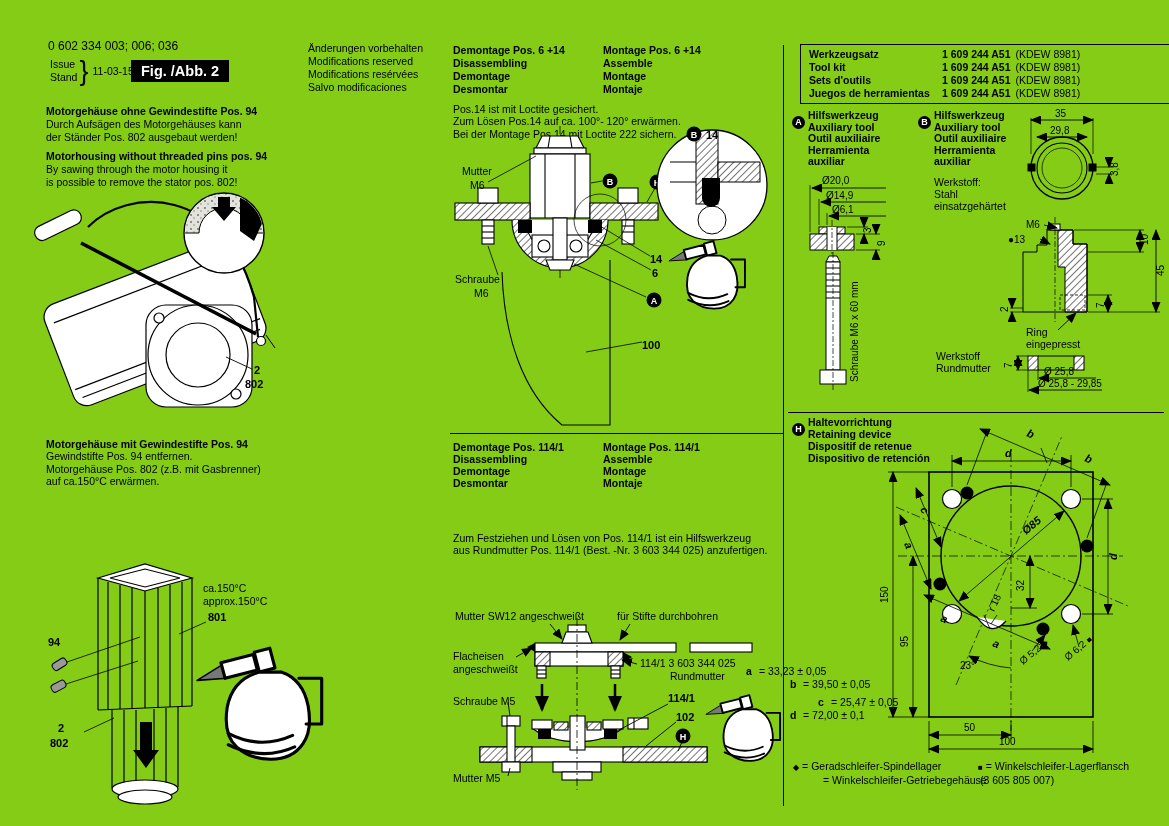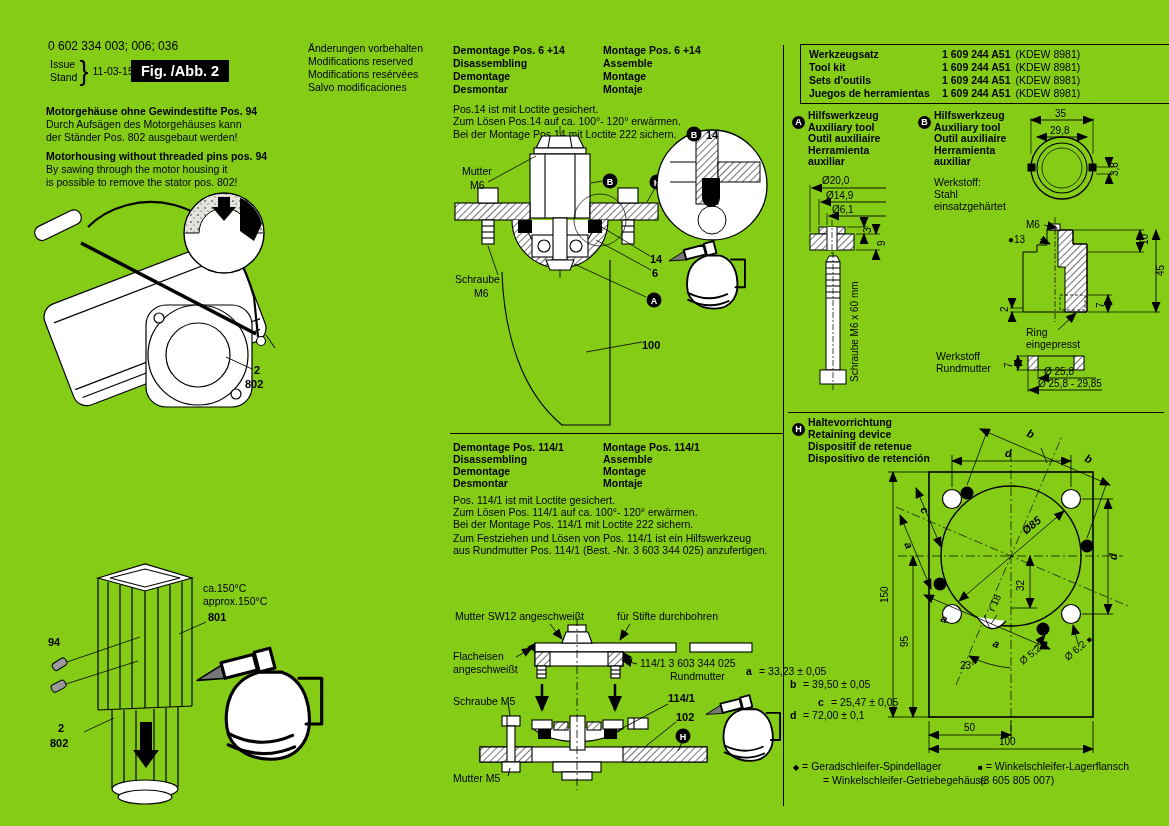--- a/index.html
+++ b/index.html
@@ -119,20 +119,26 @@
     <g clip-path="url(#sawClip)">
       <path d="M156 48 A40 40 0 0 1 236 48 L221 48 A25 25 0 0 0 171 48 Z" fill="url(#speck)" stroke="#000" stroke-width="1"></path>
       <path d="M212 10 l26 20 -12 26 -14 -10 z" fill="#000"></path>
     </g>
     <path d="M190 12 h12 v10 h6 l-12 14 -12 -14 h6 z" fill="#000"></path>
     <line x1="198" y1="172" x2="224" y2="184" stroke="#000" stroke-width="0.9"></line>
     <text class="bt" x="226" y="189">2</text>
     <text class="bt" x="217" y="203">802</text>
   </svg>
 
+  <div class="abs t" style="left:46px;top:438px;line-height:12.3px">
+    <div class="b">Motorgehäuse mit Gewindestifte Pos. 94</div>
+    <div>Gewindstifte Pos. 94 entfernen.</div>
+    <div>Motorgehäuse Pos. 802 (z.B. mit Gasbrenner)</div>
+    <div>auf ca.150°C erwärmen.</div>
+  </div>
 
   <svg class="abs" style="left:40px;top:560px" width="295" height="250">
     <g stroke="#000" fill="none" stroke-width="1.2">
       <path d="M58 18 L105 4 L152 18 L105 31 Z" fill="#fff"></path>
       <path d="M70 18 L105 9 L140 18 L105 27 Z"></path>
       <line x1="58" y1="18" x2="58" y2="150"></line>
       <line x1="152" y1="18" x2="152" y2="146"></line>
       <line x1="68" y1="22" x2="68" y2="149"></line>
       <line x1="80" y1="25" x2="80" y2="149"></line>
       <line x1="92" y1="28" x2="92" y2="148"></line>
@@ -268,25 +274,20 @@
     <div>Demontage Pos. 114/1</div>
     <div>Disassembling</div>
     <div>Demontage</div>
     <div>Desmontar</div>
   </div>
   <div class="abs t b" style="left:603px;top:441px;line-height:12px">
     <div>Montage Pos. 114/1</div>
     <div>Assemble</div>
     <div>Montage</div>
     <div>Montaje</div>
-  </div>
-  <div class="abs t" style="left:453px;top:494px;line-height:12px">
-    <div>Pos. 114/1 ist mit Loctite gesichert.</div>
-    <div>Zum Lösen Pos. 114/1 auf ca. 100°- 120° erwärmen.</div>
-    <div>Bei der Montage Pos. 114/1 mit Loctite 222 sichern.</div>
   </div>
   <div class="abs t" style="left:453px;top:532px;line-height:12px">
     <div>Zum Festziehen und Lösen von Pos. 114/1 ist ein Hilfswerkzeug</div>
     <div>aus Rundmutter Pos. 114/1 (Best. -Nr. 3 603 344 025) anzufertigen.</div>
   </div>
 
   <svg class="abs" style="left:450px;top:610px" width="340" height="205">
     <g stroke="#000" fill="none" stroke-width="1.1">
       <rect x="85" y="33" width="141" height="9" fill="#fff"></rect>
       <rect x="240" y="33" width="62" height="9" fill="#fff"></rect>

